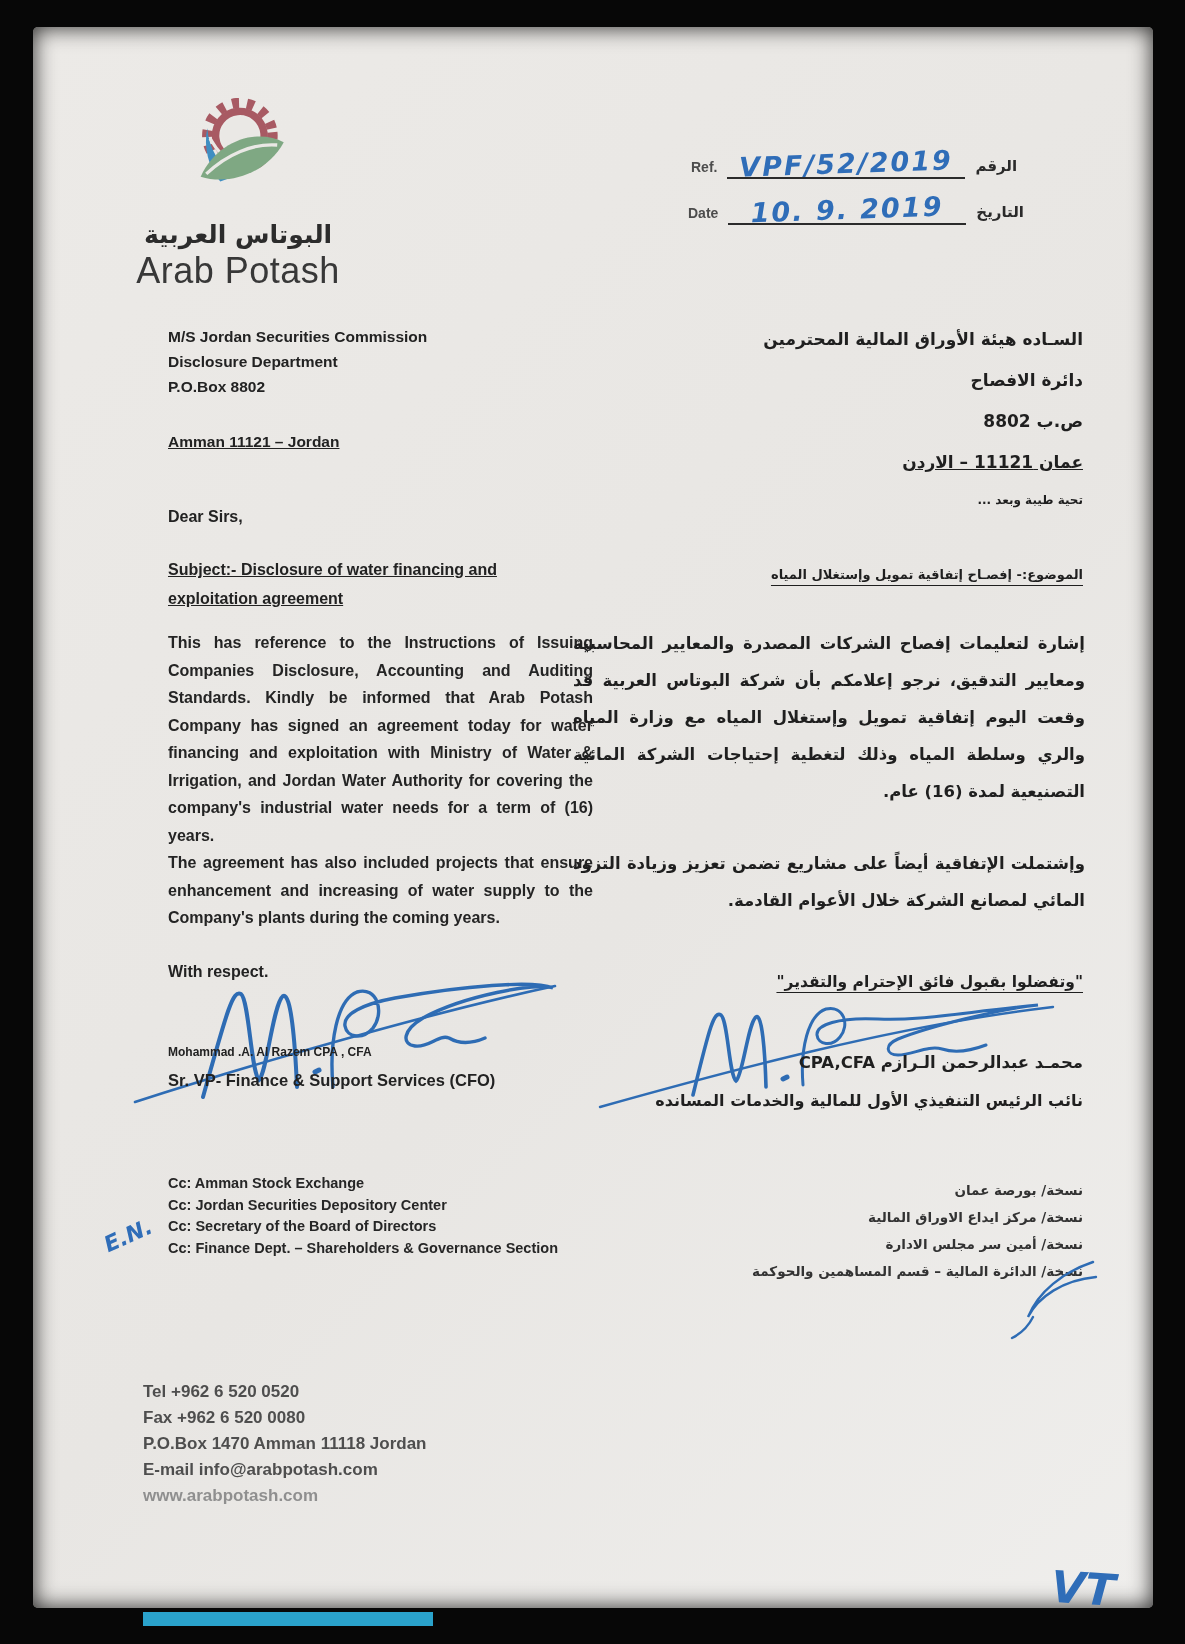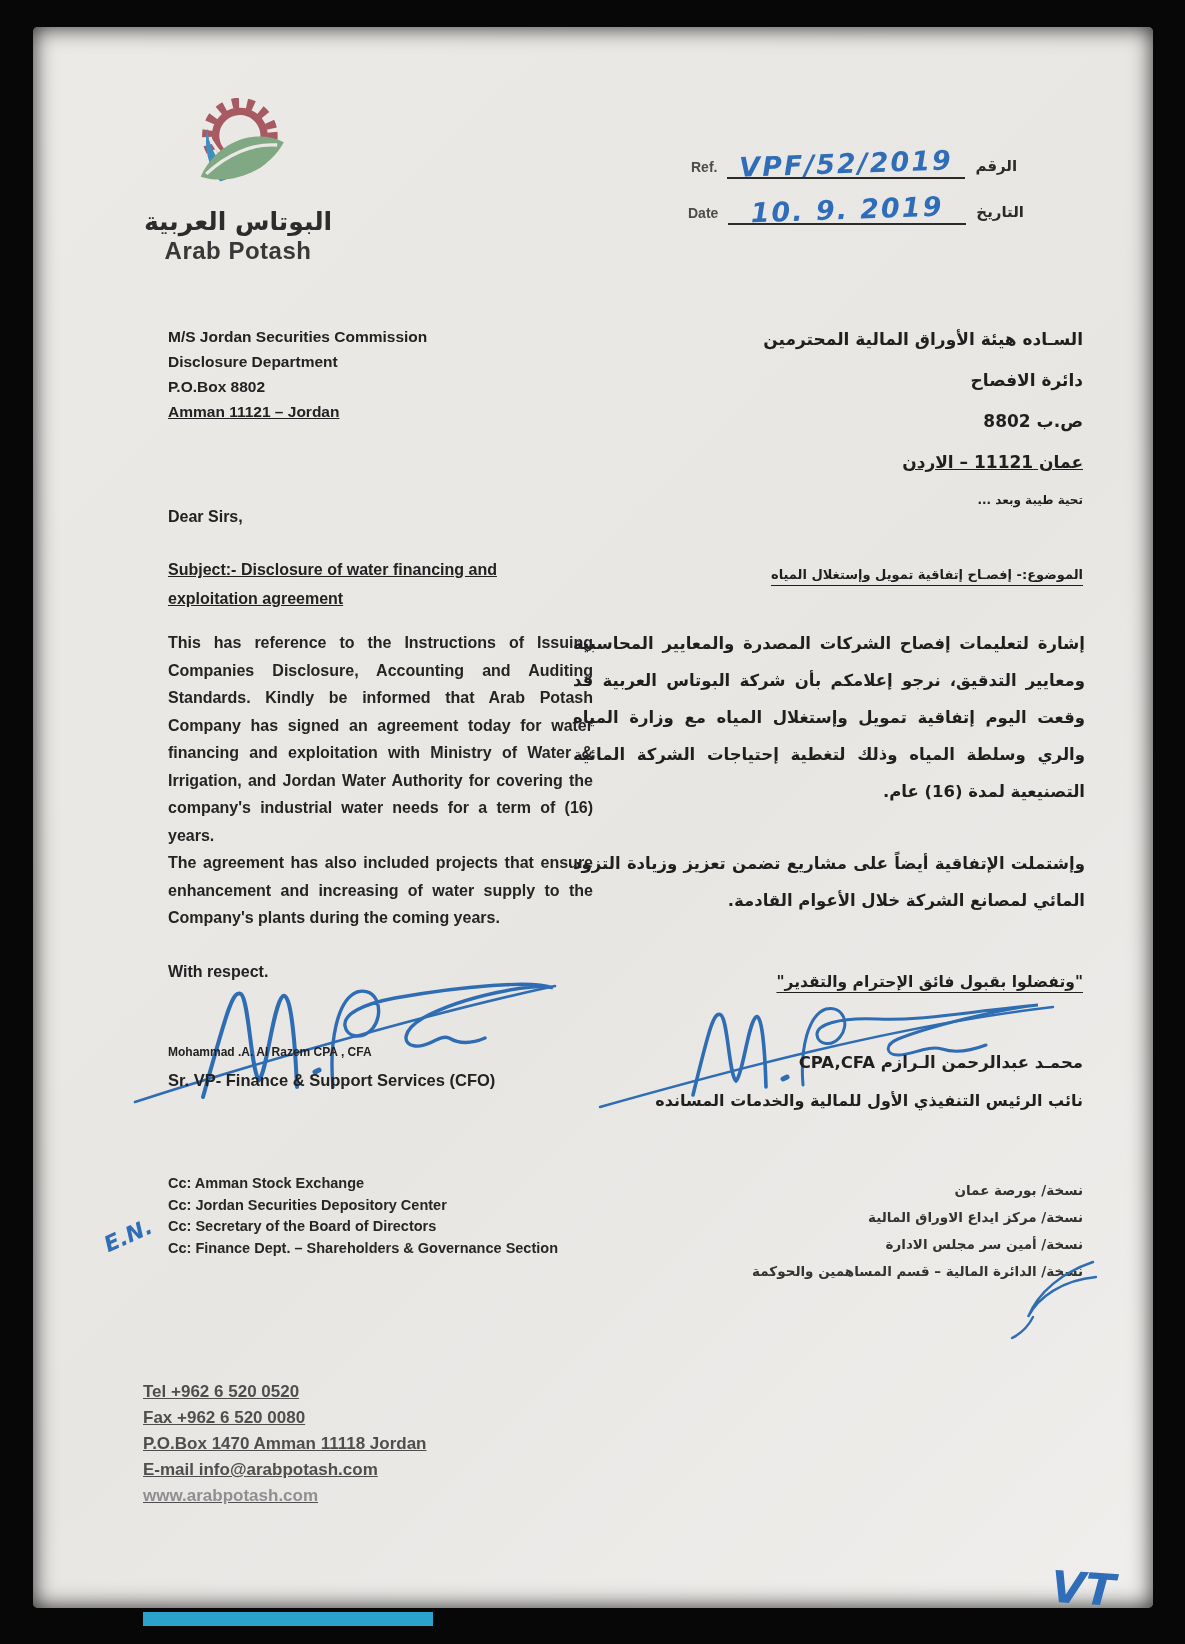--- a/index.html
+++ b/index.html
@@ -17,34 +17,34 @@
     border-radius:5px;
     box-shadow:0 0 22px rgba(0,0,0,.85) inset;
   }
   .abs { position:absolute; }
   .en { color:#222; }
   .ar { direction:rtl; font-family:"DejaVu Sans", sans-serif; color:#1f1f1f; }
 
   
   .logo-block { left:75px; top:62px; width:260px; text-align:center; }
   .logo-svg { width:118px; height:112px; display:block; margin:0 auto; }
-  .logo-ar { font-family:"DejaVu Sans", sans-serif; font-size:25px; font-weight:700; color:#2c2c2c; direction:rtl; margin-top:6px; }
-  .logo-en { font-size:24px; font-weight:700; color:#383838; letter-spacing:.5px; margin-top:1px; }
+  .logo-ar { font-family:"DejaVu Sans", sans-serif; font-size:25px; font-weight:700; color:#2c2c2c; direction:rtl; margin-top:19px; }
+  .logo-en { font-size:36px; font-weight:400; color:#383838; letter-spacing:.5px; margin-top:1px; }
 
   
   .hdr-row { display:flex; align-items:flex-end; gap:10px; }
   .hdr-lbl-en { font-size:14px; font-weight:700; color:#4c4c4c; padding-bottom:4px; }
   .hdr-line { width:238px; border-bottom:2.5px solid #2b2b2b; text-align:center; position:relative; height:40px; }
   .hand { font-family:"DejaVu Sans", sans-serif; font-style:italic; color:#2f6db8; white-space:nowrap; }
   .hdr-val { position:absolute; left:0; right:0; bottom:-2px; font-size:27px; font-weight:600; transform:rotate(-2deg); letter-spacing:2px; }
   .hdr-lbl-ar { font-family:"DejaVu Sans", sans-serif; direction:rtl; font-size:15px; font-weight:700; color:#2a2a2a; padding-bottom:4px; }
 
   
   .recip-en { left:135px; top:297px; width:430px; font-size:15.5px; font-weight:700; line-height:25px; }
-  .recip-en .u { text-decoration:underline; }
+  .recip-en .u { text-decoration:underline;margin-top:30px; }
   .dear { left:135px; top:481px; font-size:16px; font-weight:700; }
   .subj-en { left:135px; top:528px; width:430px; font-size:16px; font-weight:700; line-height:29px; }
   .subj-en span { text-decoration:underline; }
   .para-en { left:135px; width:425px; font-size:16px; font-weight:700; line-height:27.5px; text-align:justify; text-align-last:left; color:#242424; }
   .respect { left:135px; top:936px; font-size:16px; font-weight:700; }
   .name-en { left:135px; top:1018px; width:460px; font-size:12px; font-weight:700; }
   .title-en { left:135px; top:1044px; width:460px; font-size:16.5px; font-weight:700; }
   .cc-en { left:135px; top:1146px; width:480px; font-size:14.5px; font-weight:700; line-height:21.5px; color:#262626; }
 
   
@@ -61,21 +61,21 @@
 
   
   .sig { pointer-events:none; }
   .sig path { fill:none; stroke:#2e6cb4; stroke-linecap:round; }
 
   
   .mark-en { left:70px; top:1196px; font-family:"DejaVu Sans", sans-serif; font-style:italic; font-weight:700; font-size:22px; color:#2f6db8; transform:rotate(-24deg); }
   .mark-vt { left:1018px; top:1536px; font-family:"DejaVu Sans", sans-serif; font-style:italic; font-weight:600; font-size:44px; color:#3a74bd; transform:rotate(4deg); }
 
   
-  .footer { left:110px; top:1352px; width:430px; font-size:17px; font-weight:600; color:#4e4e4e; line-height:26px;text-decoration:underline; }
+  .footer { left:110px; top:1352px; width:430px; font-size:17px; font-weight:600; color:#4e4e4e; line-height:26px; }
   .footer .web { color:#8f8f8f; }
   .accent-bar { left:110px; top:1585px; width:290px; height:14px; }
 </style>
 </head>
 <body>
 
 <div class="scan-page">
 
   <div class="abs logo-block">
     <svg class="logo-svg" viewBox="0 0 120 120">

